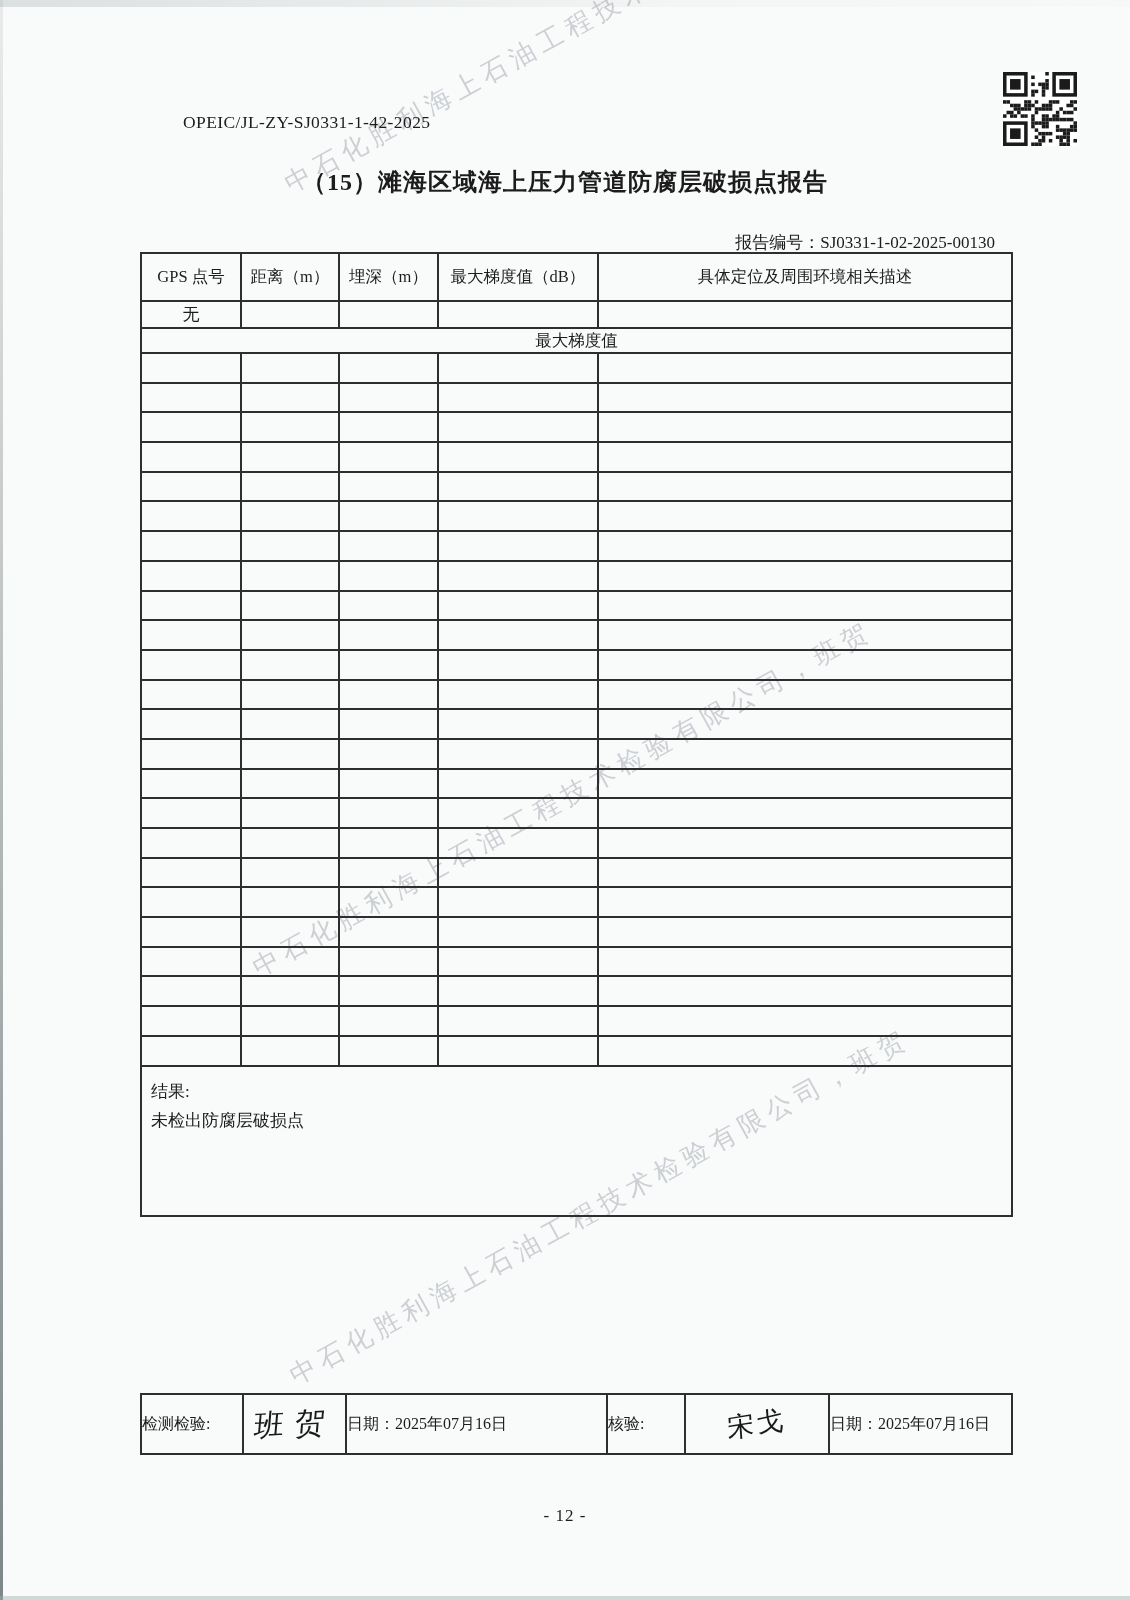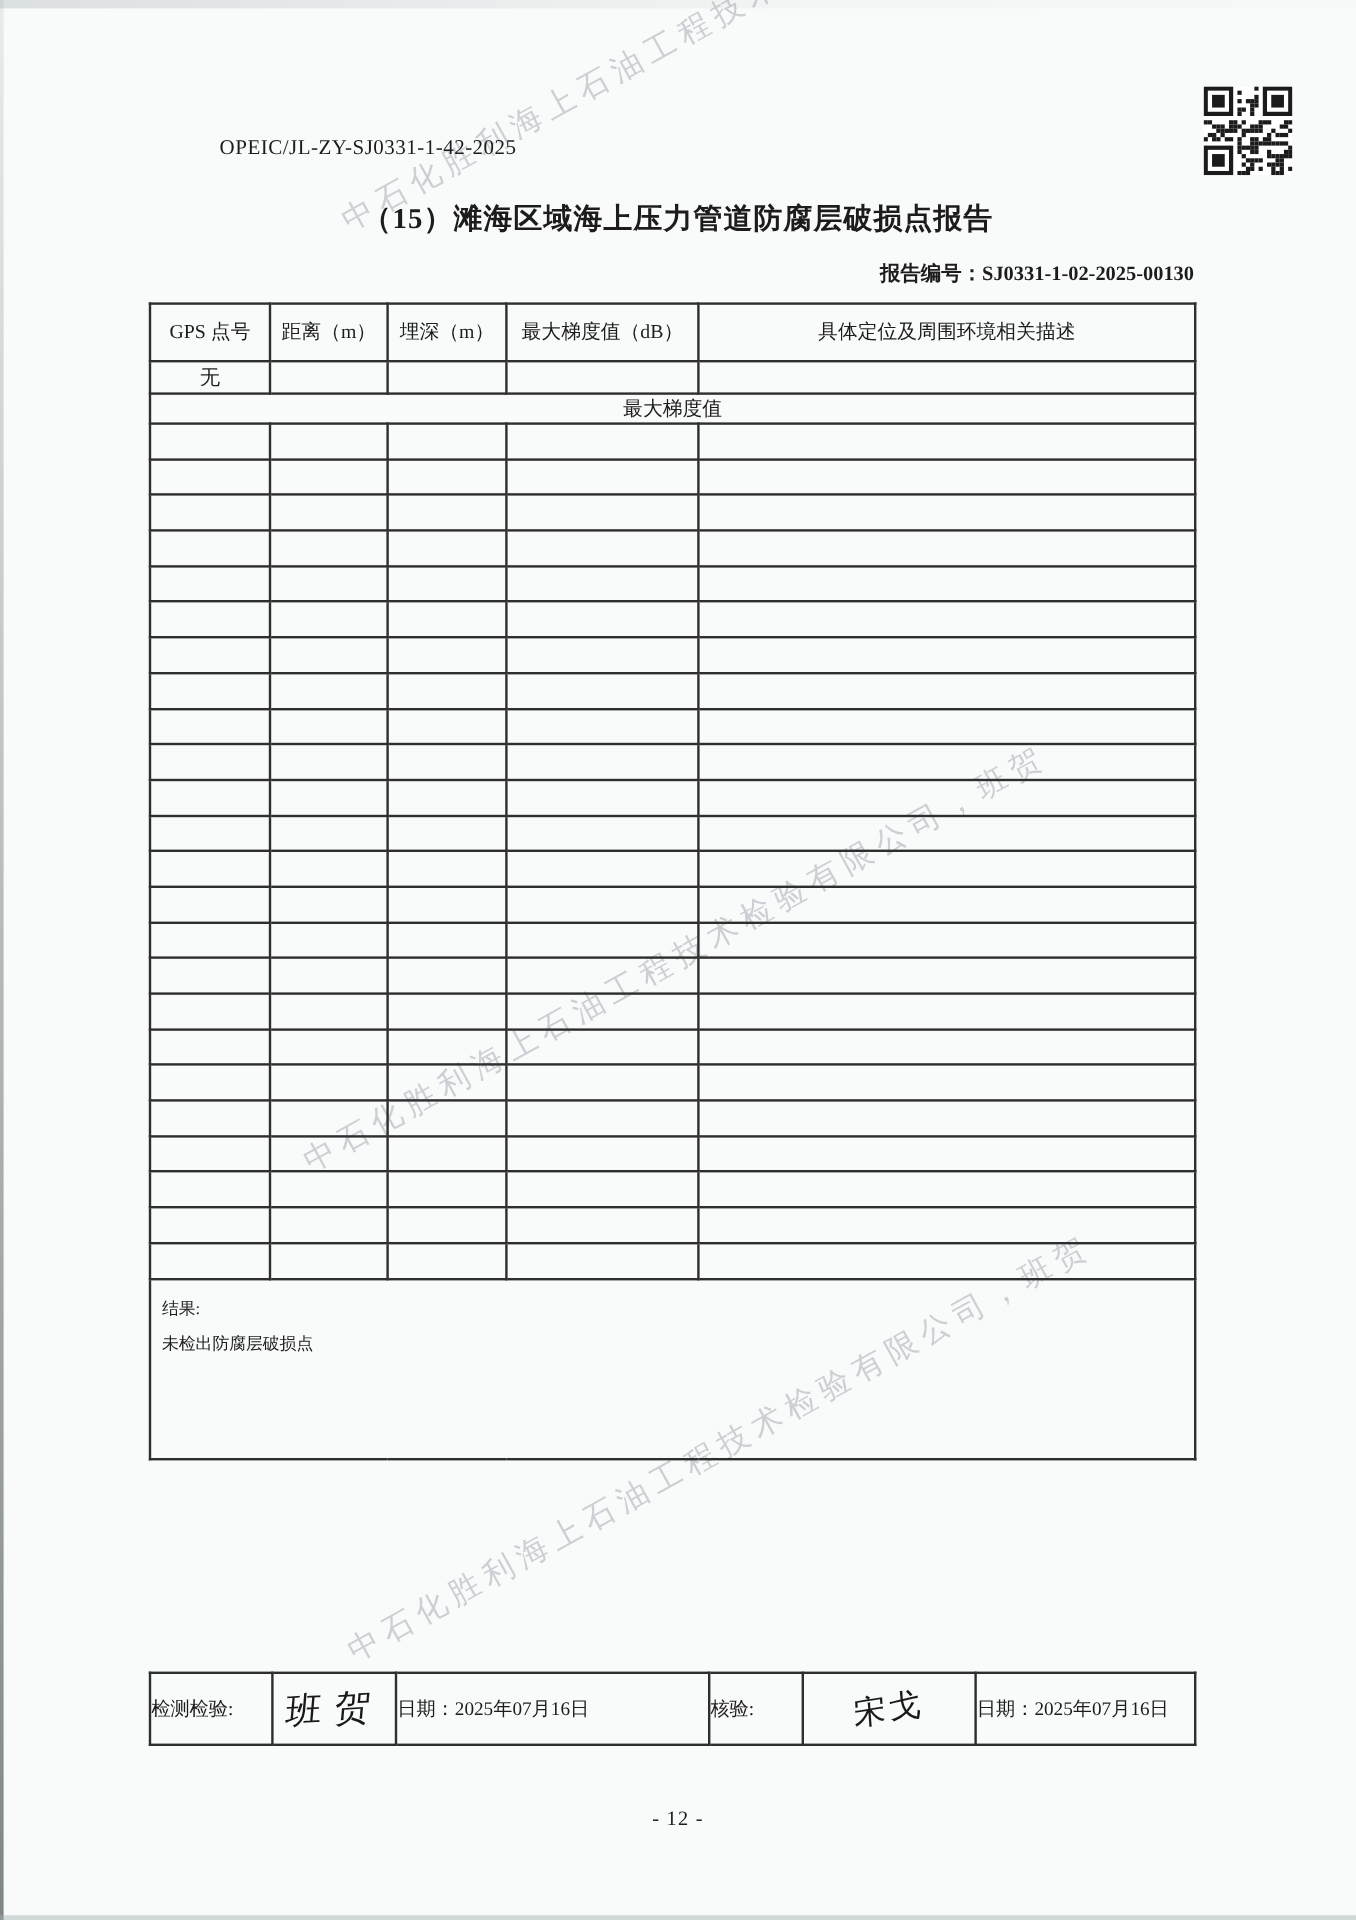--- a/index.html
+++ b/index.html
@@ -23,44 +23,44 @@
     font-family:"Liberation Serif","DejaVu Serif",serif;
   }
   .wm1{left:287px;top:168px;}
   .wm2{left:255px;top:952px;}
   .wm3{left:292px;top:1360px;}
 
   .doc-code{position:absolute;left:183px;top:112px;font-size:17.5px;letter-spacing:.4px;z-index:3;text-align:right;}
   .qr{position:absolute;left:1003px;top:72px;width:74px;height:74px;z-index:3;}
   .title{position:absolute;left:0;top:166px;width:1130px;text-align:center;
     font-size:24px;font-weight:bold;letter-spacing:1px;z-index:3;}
-  .report-no{position:absolute;right:135px;top:216px;font-size:17px;font-weight:bold;z-index:3;}
+  .report-no{position:absolute;right:135px;top:231px;font-size:17px;font-weight:normal;z-index:3;}
 
   table.main,table.footer{
-    position:absolute;left:124px;border-collapse:collapse;table-layout:fixed;
+    position:absolute;left:140px;border-collapse:collapse;table-layout:fixed;
     width:871px;z-index:2;background:transparent;border-radius:14px;
   }
   table.main{top:252px;}
   table.footer{top:1393px;}
   table.main td,table.main th,table.footer td{
     border:2px solid #2e2e2e;padding:0;font-weight:normal;
     font-size:16.5px;color:#1c1c1c;background:transparent;overflow:hidden;
   }
   tr.header-row{height:48px;}
   tr.header-row th{text-align:center;}
   tr.data-row{height:27px;}
   tr.data-row td{text-align:center;font-size:17px;}
   tr.blank-row{height:25px;}
   tr.blank-row td{text-align:center;}
   tr.empty-row td{height:27.7px;}
   td.diagram-cell{height:230px;vertical-align:top;position:relative;}
   .diagram-label{position:absolute;left:9px;top:5px;font-size:17px;}
   .diagram-slash{position:absolute;left:0;top:30px;width:100%;text-align:center;font-size:22px;}
   td.result-cell{height:148px;vertical-align:top;}
-  .result-inner{padding:10px 9px 0 9px;line-height:29px;font-size:14px;font-family:Liberation Serif, serif;}
+  .result-inner{padding:10px 9px 0 9px;line-height:29px;font-size:17px;font-family:Liberation Serif, serif;}
   table.footer{height:62px;}
   table.footer td{font-size:16px;}
   td.lbl{padding-left:5px;}
   td.date-cell{}
   td.sig-cell{text-align:center;vertical-align:middle;}
   .handwriting{display:inline-block;font-size:30px;letter-spacing:11px;
     transform:rotate(-3deg) skewX(-8deg);color:#191919;}
   .handwriting.hw2{font-size:27px;letter-spacing:3px;transform:rotate(-9deg) skewX(-5deg);}
   .page-num{position:absolute;left:0;top:1506px;width:1130px;text-align:center;
     font-size:17px;letter-spacing:1px;z-index:3;}

